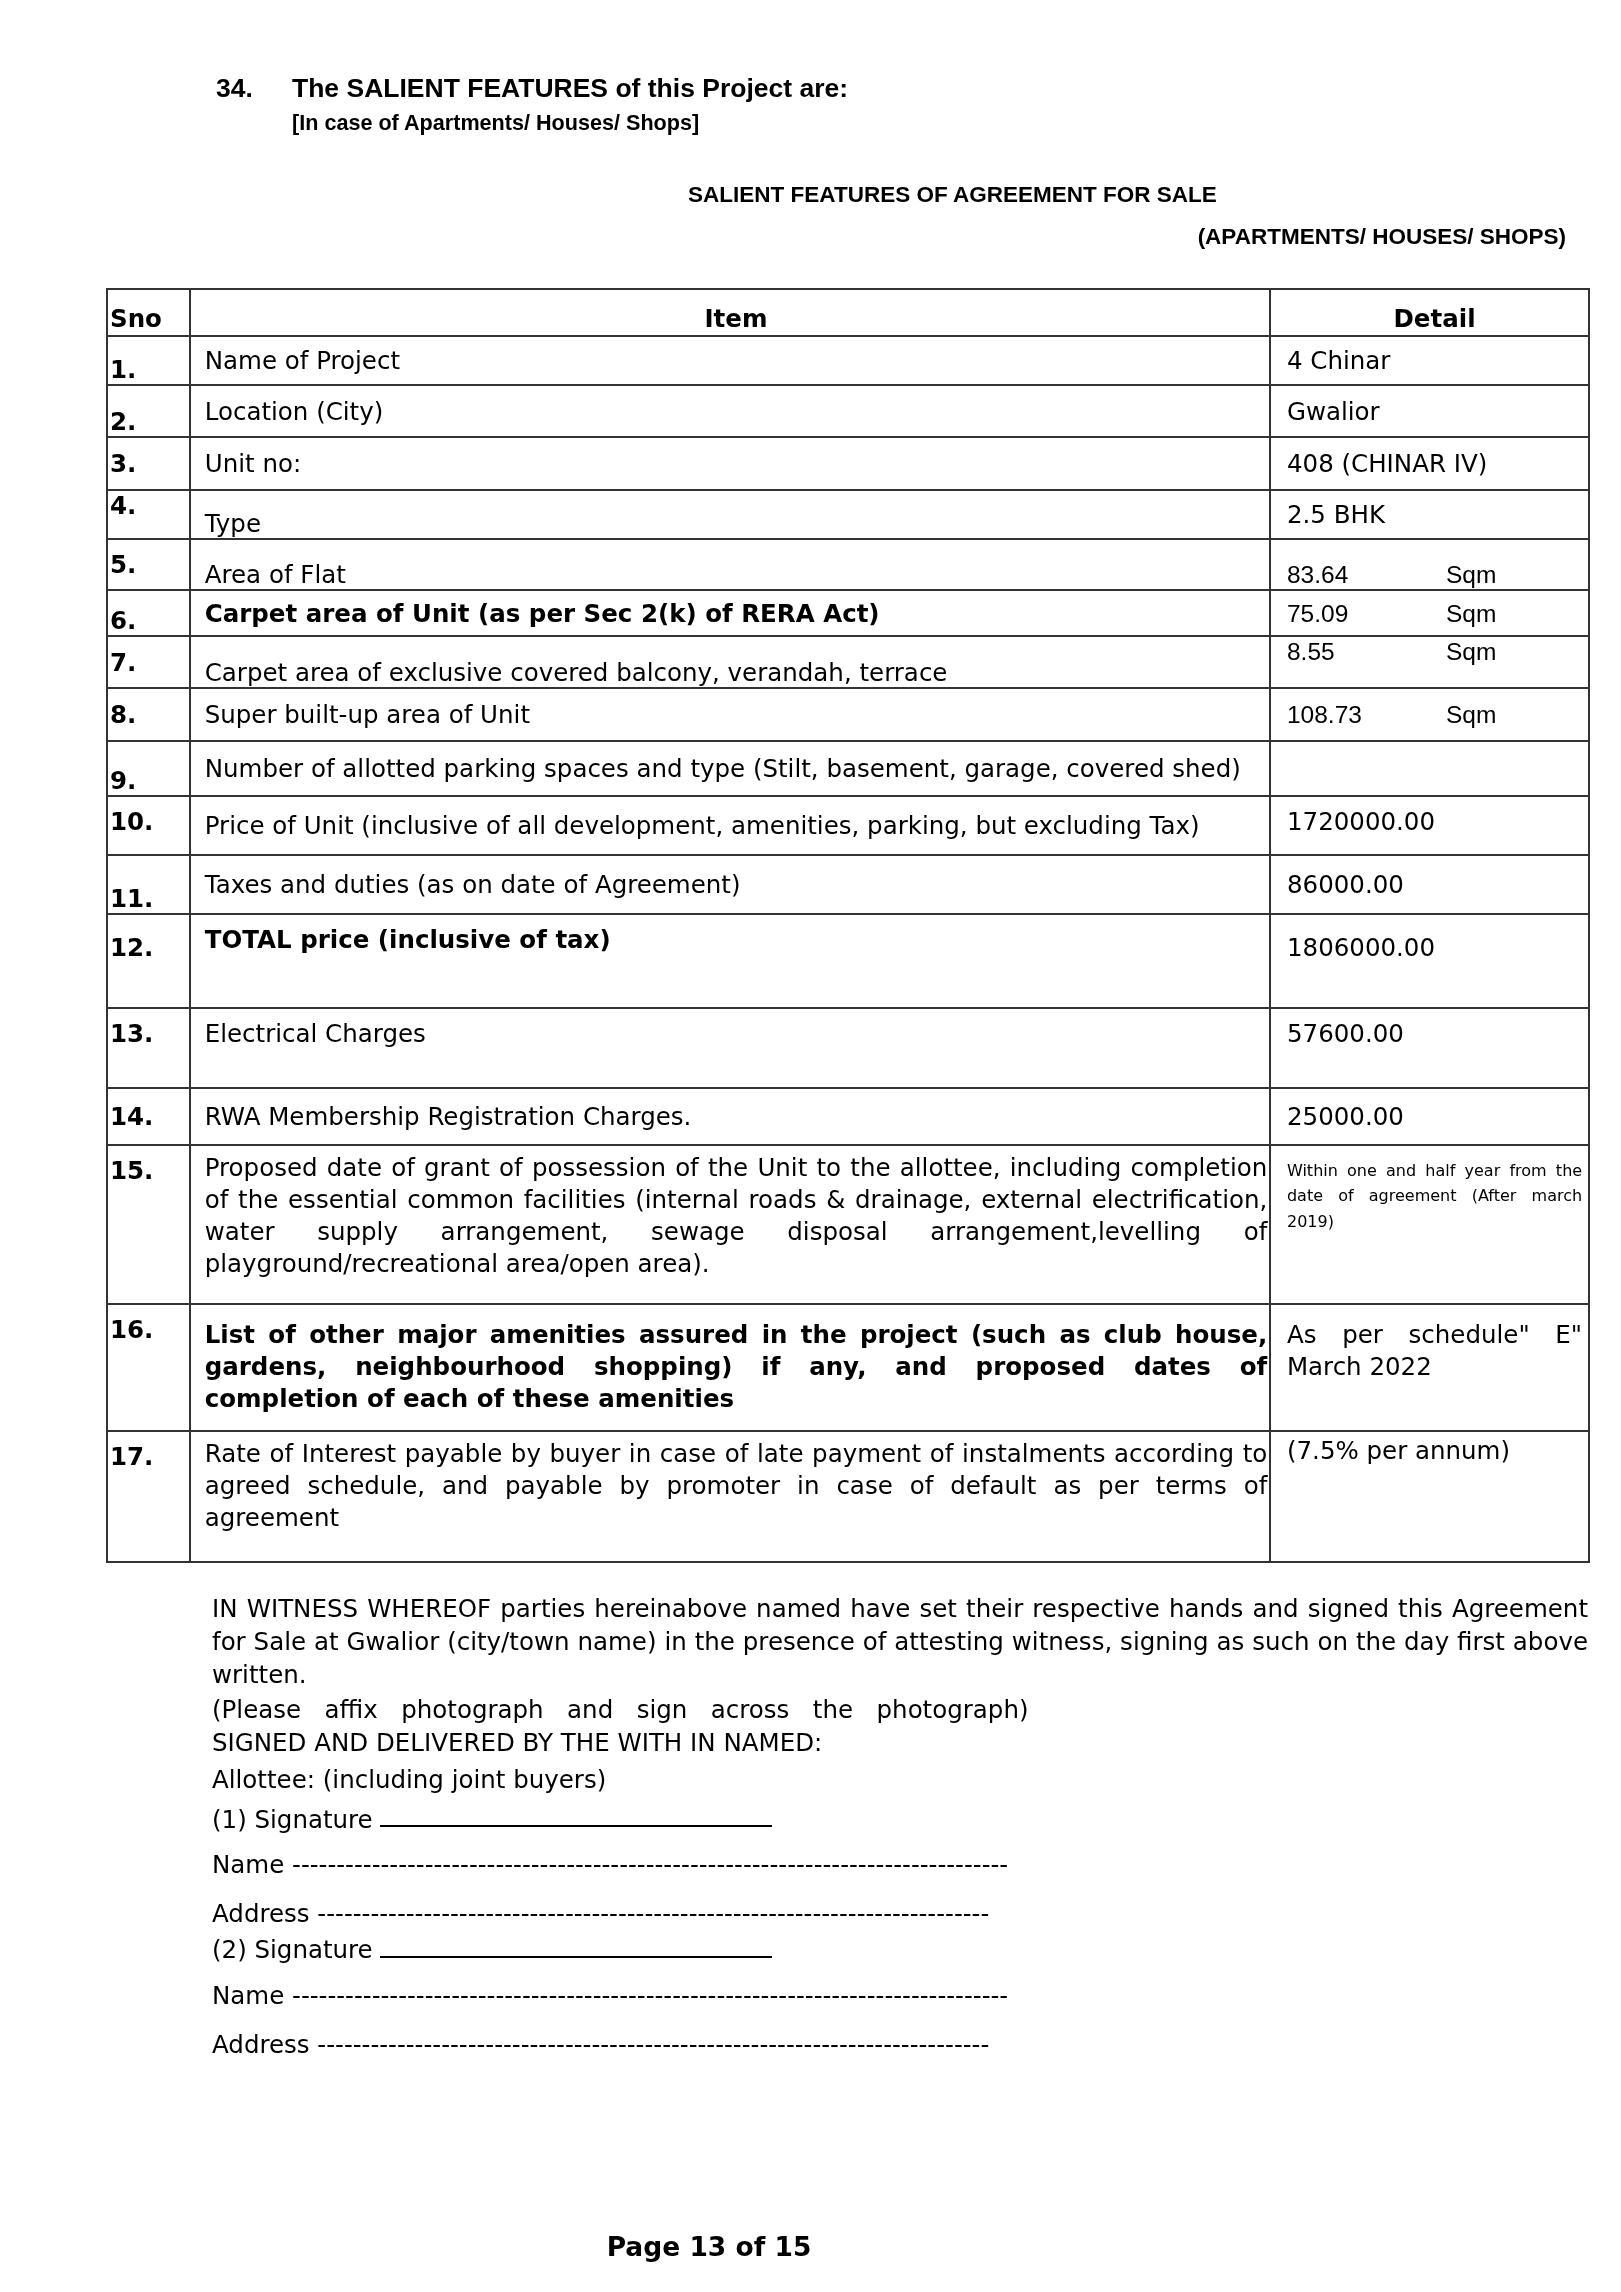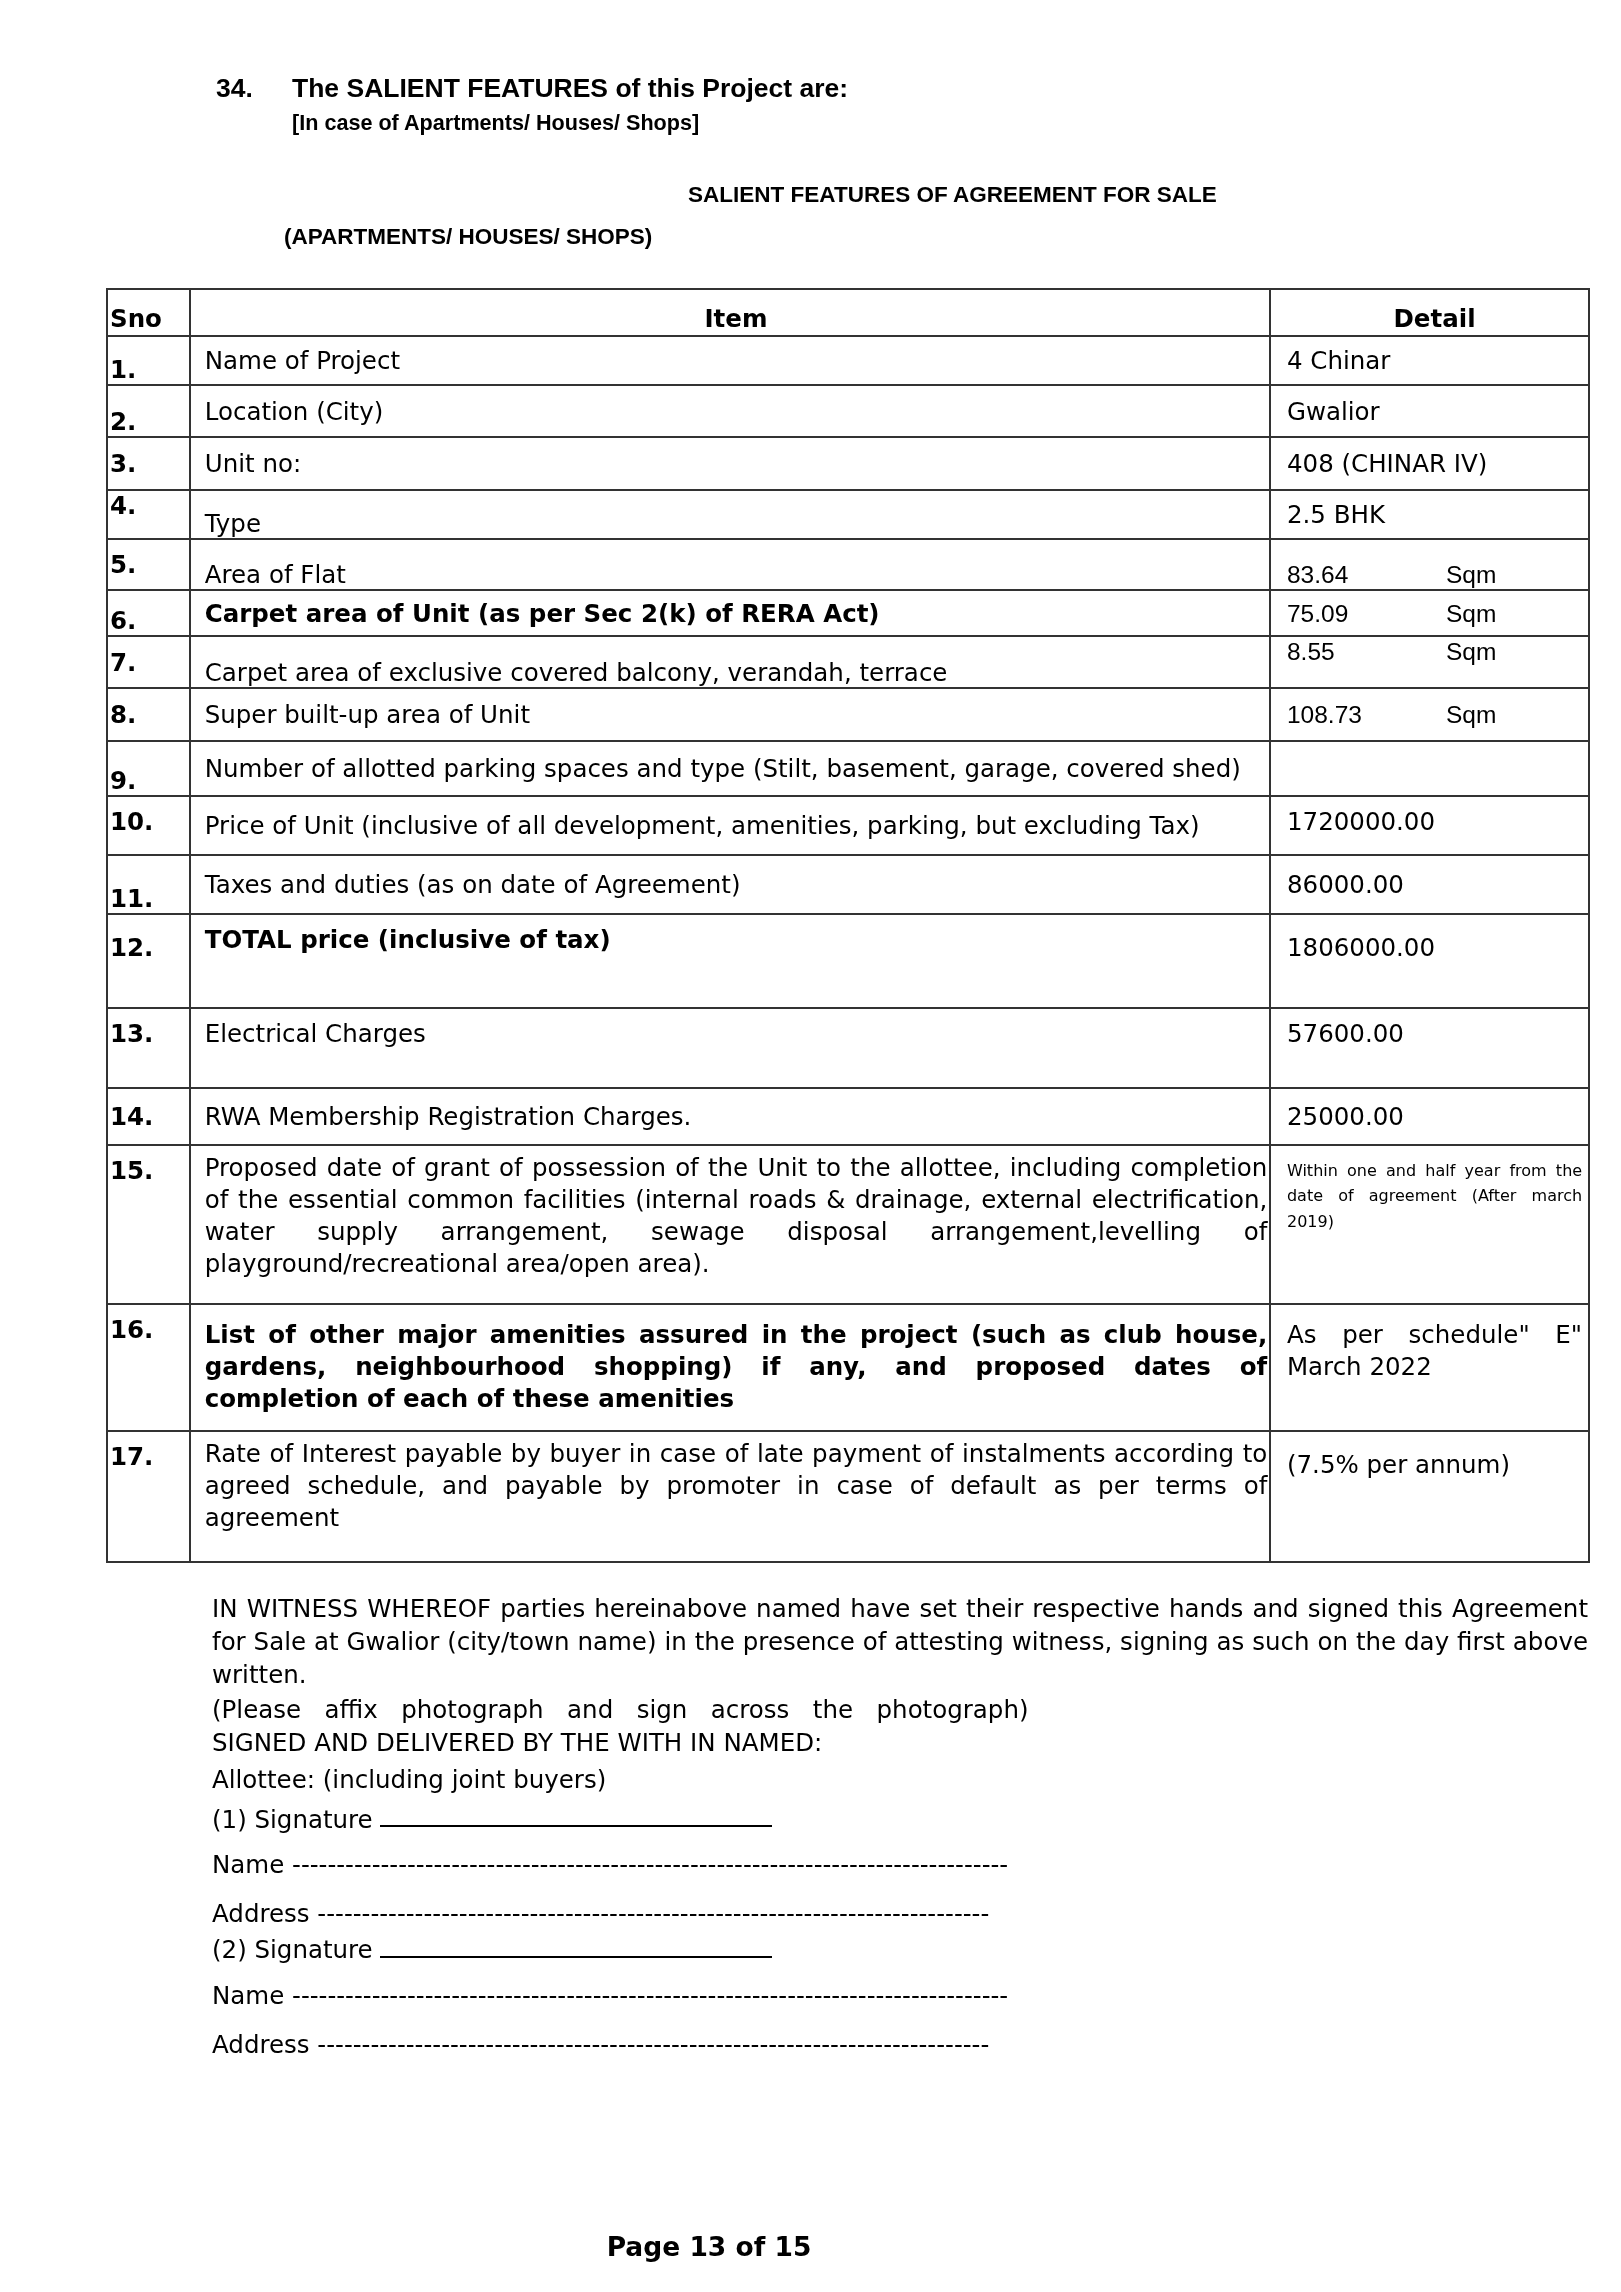--- a/index.html
+++ b/index.html
@@ -1,21 +1,21 @@
 <!DOCTYPE html>
 <html><head>
 <meta charset="utf-8">
 <style>
   html, body { margin:0; padding:0; background:#ffffff; }
   body { width:1621px; height:2293px; position:relative; font-family:"DejaVu Sans", sans-serif; color:#000; overflow:hidden; }
   .heading { position:absolute; left:216px; top:73px; font-family:"Liberation Sans", sans-serif; font-weight:bold; font-size:26.5px; }
   .heading .num { display:inline-block; width:76px; }
   .subheading { position:absolute; left:292px; top:110px; font-family:"Liberation Sans", sans-serif; font-weight:bold; font-size:21.6px; }
   .title1 { position:absolute; left:0; width:1621px; top:182px; text-align:center; padding-left:284px; box-sizing:border-box; font-family:"Liberation Sans", sans-serif; font-weight:bold; font-size:22.5px; }
-  .title2 { position:absolute; left:0; width:1566px; top:224px; text-align:left; padding-left:284px; box-sizing:border-box; font-family:"Liberation Sans", sans-serif; font-weight:bold; font-size:22.5px; }
+  .title2 { position:absolute; left:0; width:1566px; top:224px; text-align:right; padding-left:284px; box-sizing:border-box; font-family:"Liberation Sans", sans-serif; font-weight:bold; font-size:22.5px; }
 
   table.sf { position:absolute; left:106px; top:288px; width:1484px; border-collapse:collapse; font-size:24.5px; }
   table.sf td, table.sf th { border:2px solid #333; vertical-align:top; padding:0; }
   table.sf th { font-weight:bold; height:43px; vertical-align:bottom; padding-bottom:2px; }
   .c-sno { width:80px; font-weight:bold; padding-left:2px !important; }
   .c-item { width:1090px; padding-left:13.7px !important; padding-right:2px !important; }
   .c-det { width:300px; padding-left:15.7px !important; padding-right:5.9px !important; }
   th.c-sno { text-align:left; }
   th.c-item, th.c-det { text-align:center; }
   .bold { font-weight:bold; }
@@ -133,21 +133,21 @@
     <td class="c-det small" style="padding-top:11.8px">Within one and half year from the date of agreement (After march 2019)</td>
   </tr>
   <tr style="height:127px">
     <td class="c-sno pad-top" style="padding-top:17.6px">16.</td>
     <td class="c-item bold justify" style="padding-top:13.7px">List of other major amenities assured in the project (such as club house, gardens, neighbourhood shopping) if any, and proposed dates of completion of each of these amenities</td>
     <td class="c-det justify" style="padding-top:13.7px">As per schedule" E" March 2022</td>
   </tr>
   <tr style="height:131px">
     <td class="c-sno pad-top">17.</td>
     <td class="c-item justify" style="padding-top:6px">Rate of Interest payable by buyer in case of late payment of instalments according to agreed schedule, and payable by promoter in case of default as per terms of agreement</td>
-    <td class="c-det" style="padding-top:18px">(7.5% per annum)</td>
+    <td class="c-det" style="padding-top:4px">(7.5% per annum)</td>
   </tr>
 </tbody>
   </table>
 
 <div class="witness">
   <div class="para">IN WITNESS WHEREOF parties hereinabove named have set their respective hands and signed this Agreement for Sale at Gwalior (city/town name) in the presence of attesting witness, signing as such on the day first above written.</div>
   <div class="line spaced" style="margin-top:2px">(Please affix photograph and sign across the photograph)</div>
   <div class="line">SIGNED AND DELIVERED BY THE WITH IN NAMED:</div>
   <div class="line" style="margin-top:3.9px">Allottee: (including joint buyers)</div>
   <div class="line" style="margin-top:3.9px">

